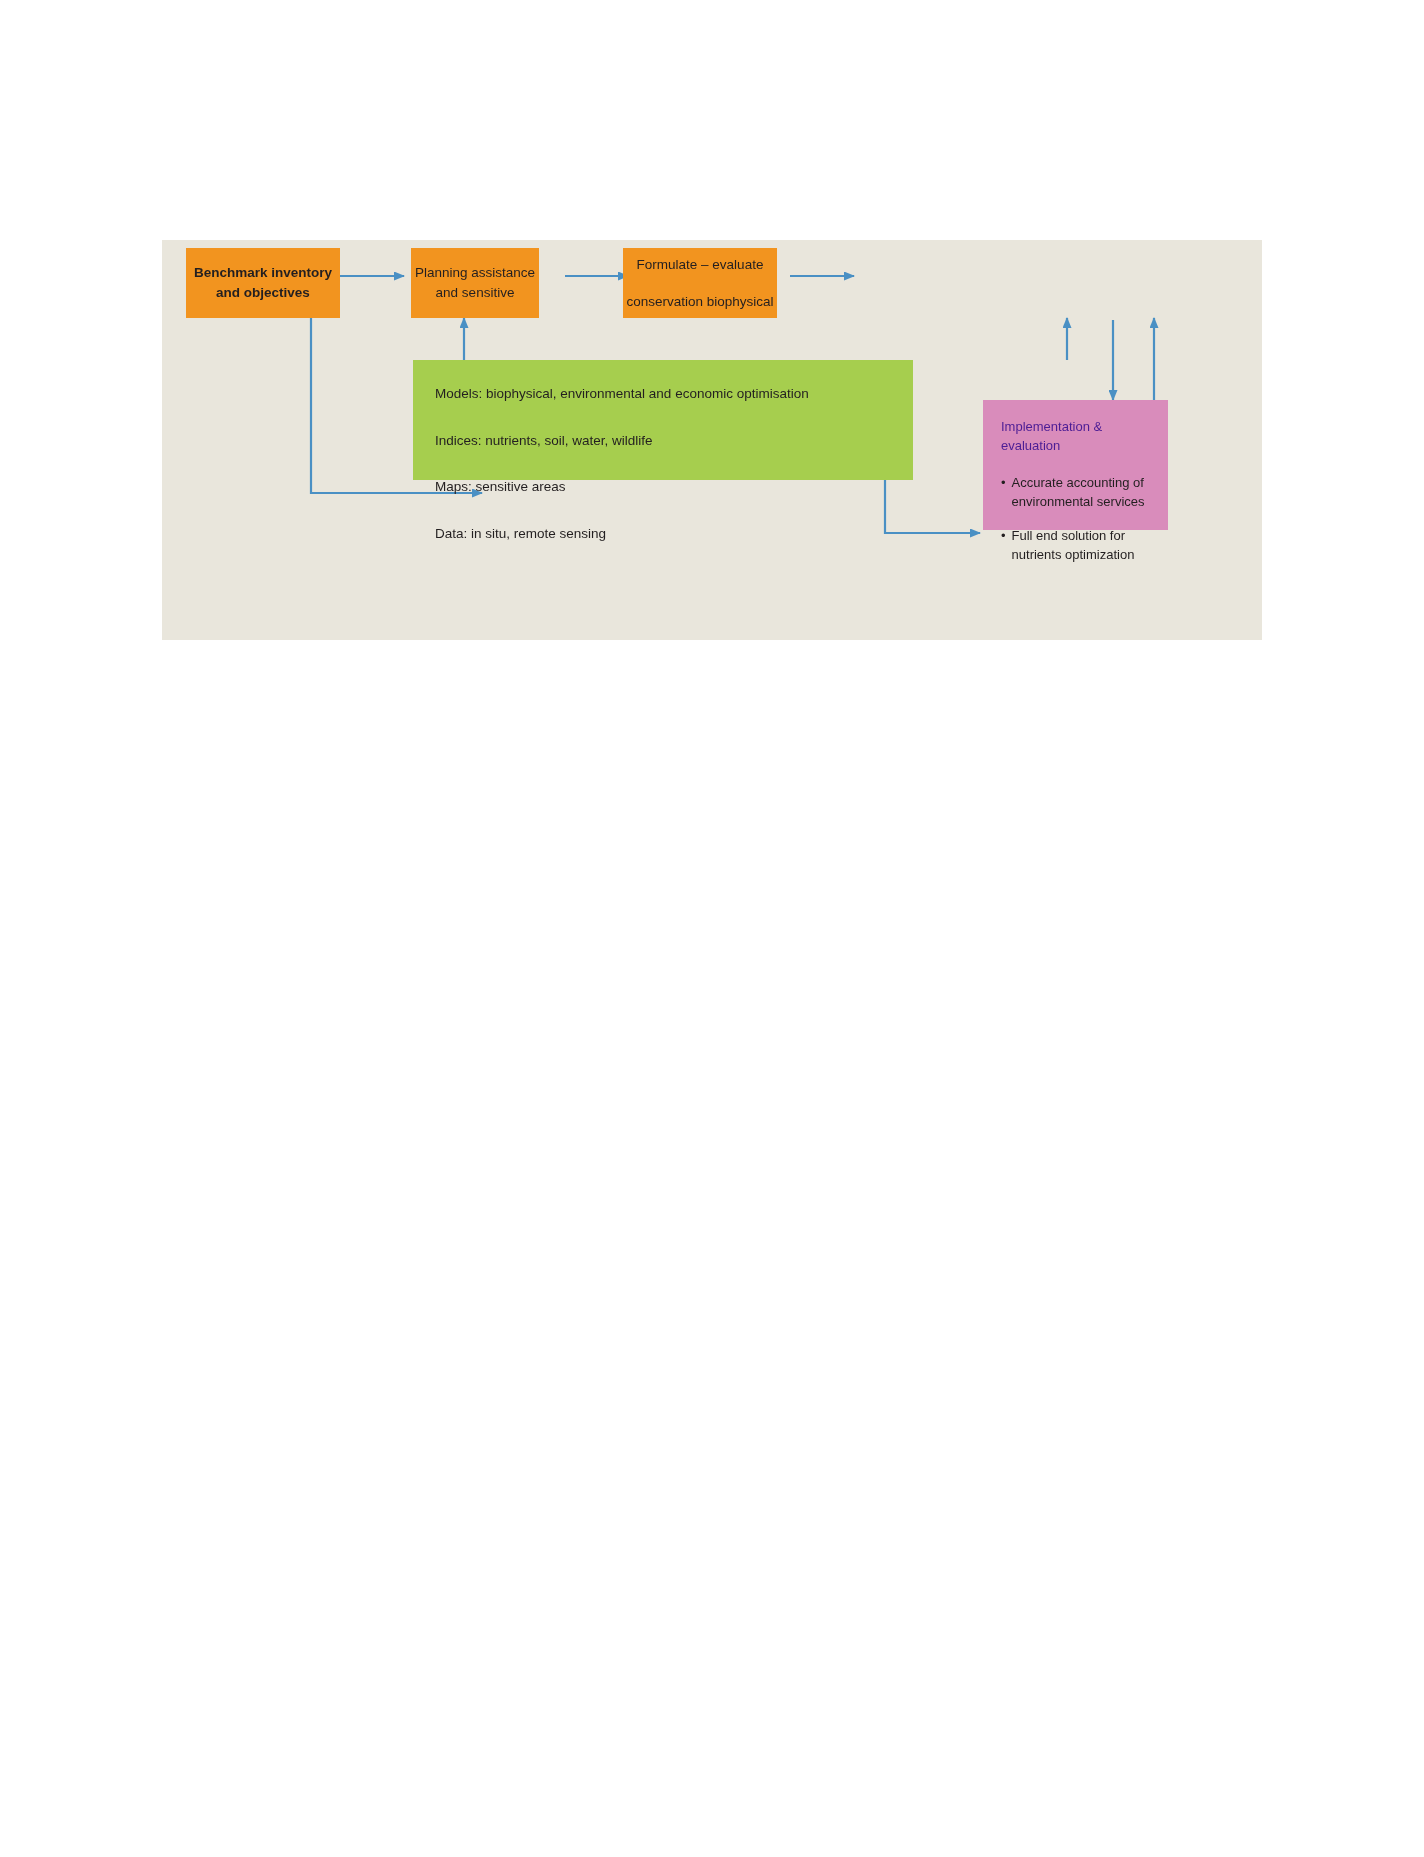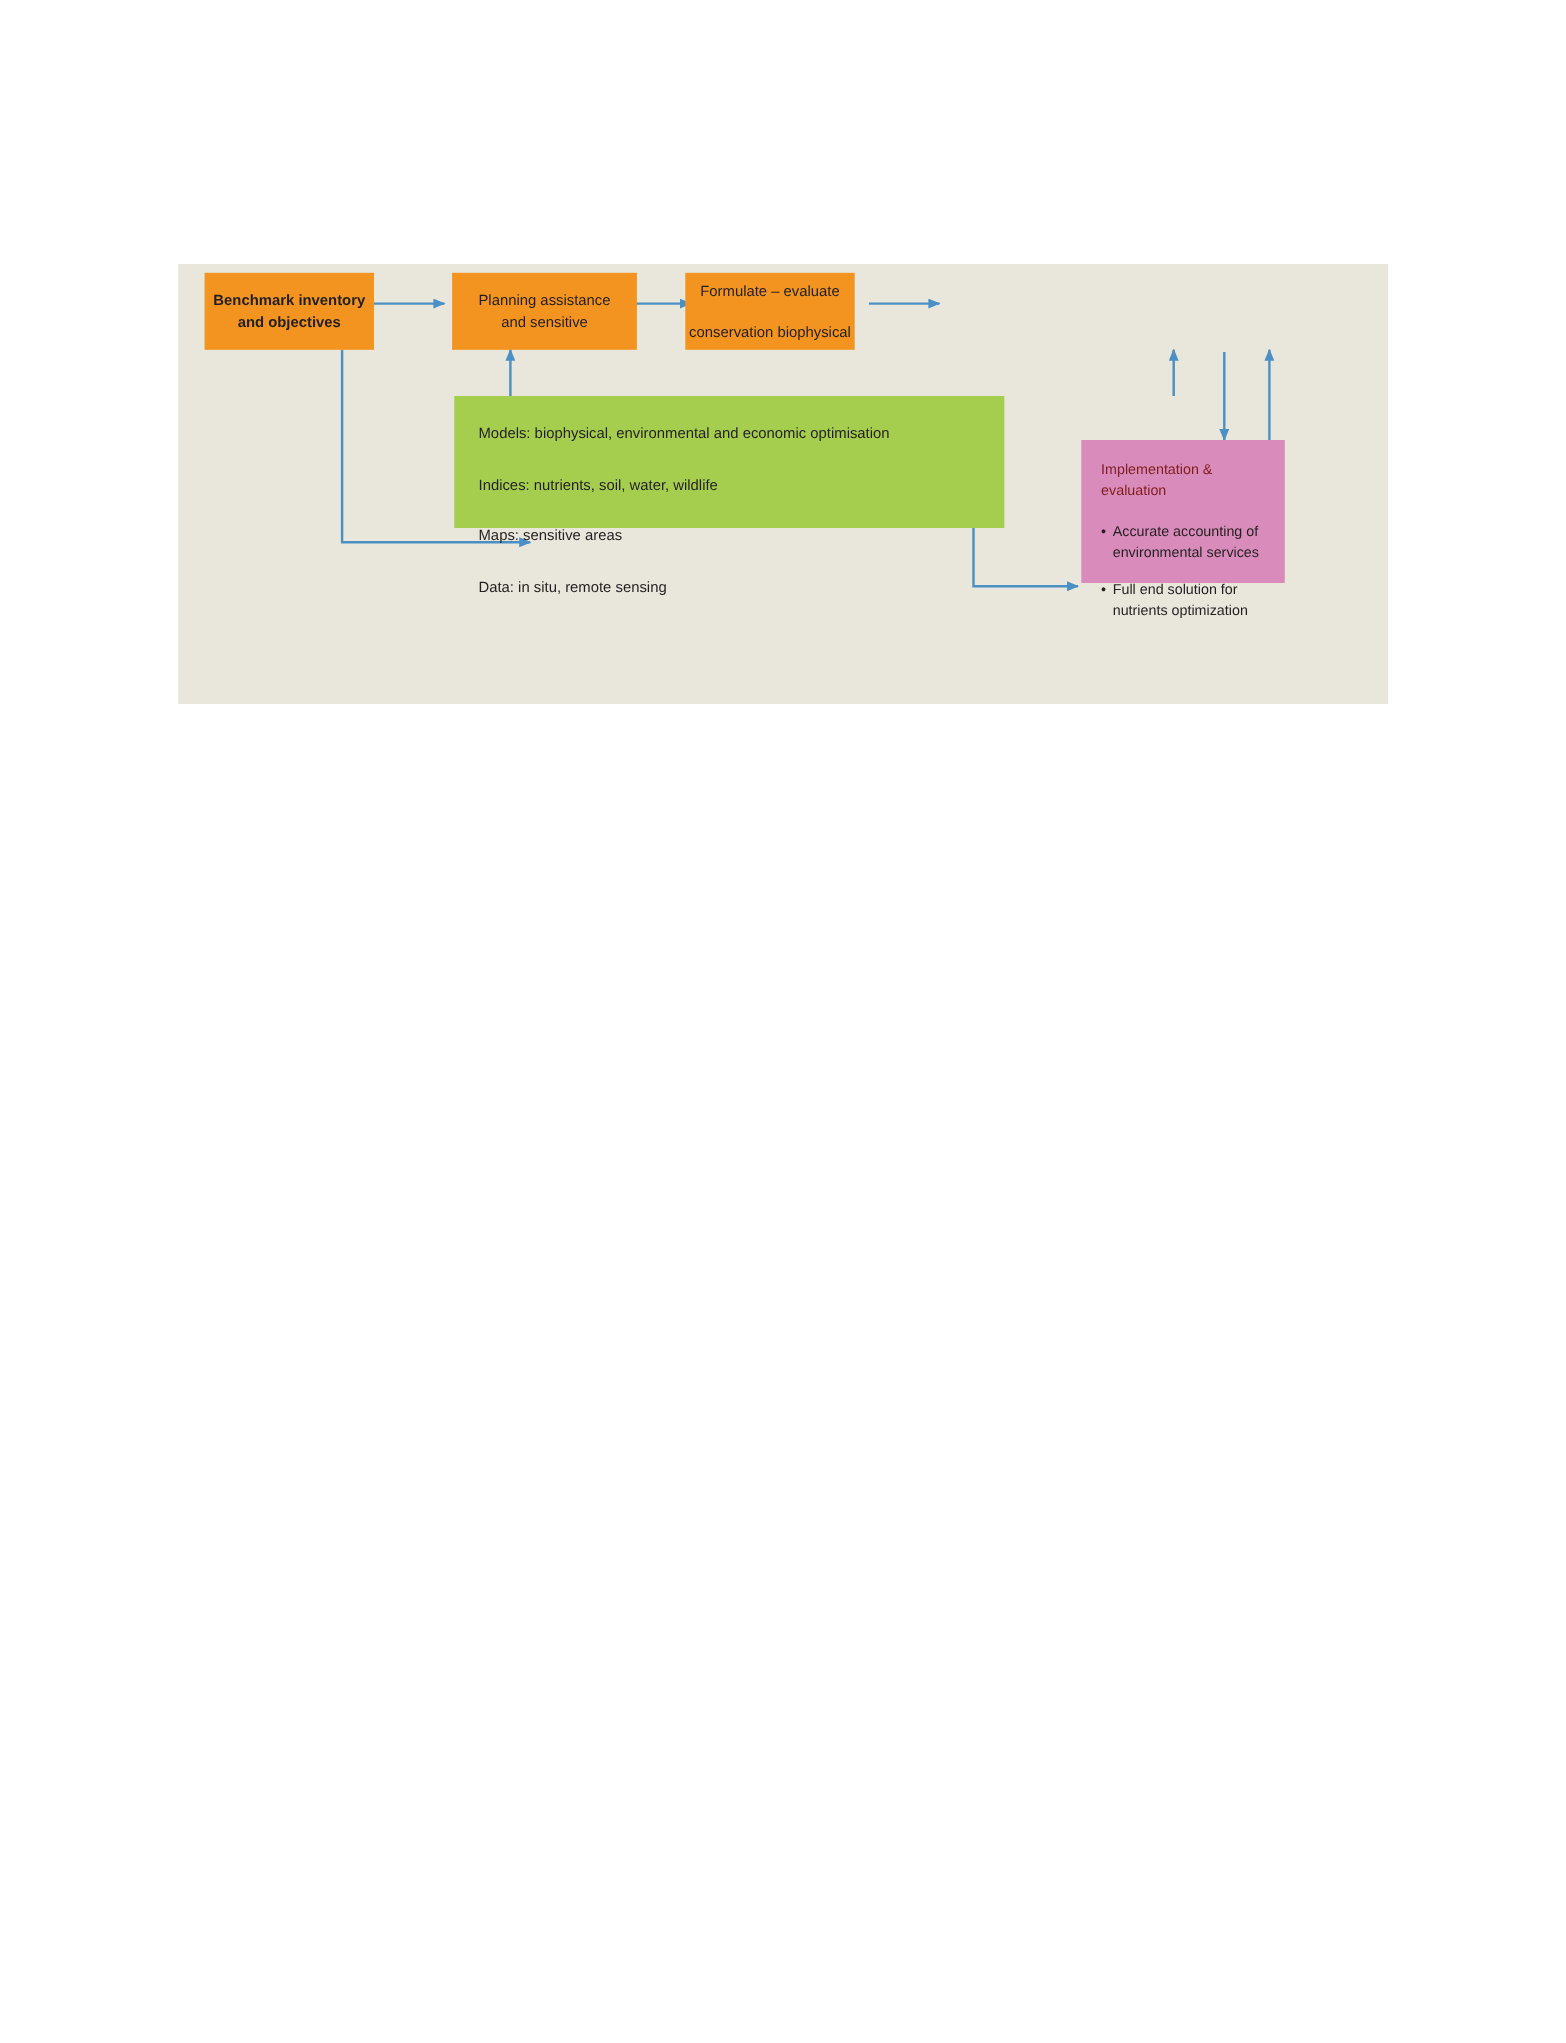--- a/index.html
+++ b/index.html
@@ -11,21 +11,21 @@
        flex-direction:column;align-items:center;justify-content:center;
        color:#231f20;font-size:13.5px;line-height:1.45;text-align:center;}
   .orange{background:#f2941f;}
   .green{background:#a6ce4e;}
   .pink{background:#d98cbb;}
   .green-list{align-items:flex-start;justify-content:flex-start;
               text-align:left;padding:24px 0 0 22px;}
   .green-list .ln{font-size:13.5px;color:#231f20;margin-bottom:27px;}
   .pink-body{align-items:flex-start;justify-content:flex-start;
              text-align:left;padding:18px 14px 0 18px;}
-  .pink-title{font-size:13px;color:#7f1d1d;margin-bottom:18px;}
+  .pink-title{font-size:13px;color:#4c1d95;margin-bottom:18px;}
   .bullet{display:flex;font-size:13px;color:#231f20;line-height:1.45;
           margin-bottom:16px;}
   .bullet .dot{margin-right:6px;}
   svg.arrows{position:absolute;left:0;top:0;width:1100px;height:400px;
              overflow:visible;}
 </style>
 </head>
 <body>
 
 <div id="canvas">
@@ -47,21 +47,21 @@
       <path d="M992,160 L992,78"></path>
       <path d="M723,240 L723,293 L818,293"></path>
     </g>
   </svg>
 
   <div class="box orange" style="left:24px;top:8px;width:154px;height:70px;font-weight:bold;">
     <span>Benchmark inventory</span>
     <span>and objectives</span>
   </div>
 
-  <div class="box orange" style="left:249px;top:8px;width:168px;height:70px;">
+  <div class="box orange" style="left:249px;top:8px;width:128px;height:70px;">
     <span>Planning assistance</span>
     <span>and sensitive</span>
   </div>
 
   <div class="box orange" style="left:461px;top:8px;width:154px;height:70px;gap:17px;">
     <span>Formulate – evaluate</span>
     <span>conservation biophysical</span>
   </div>
 
 

